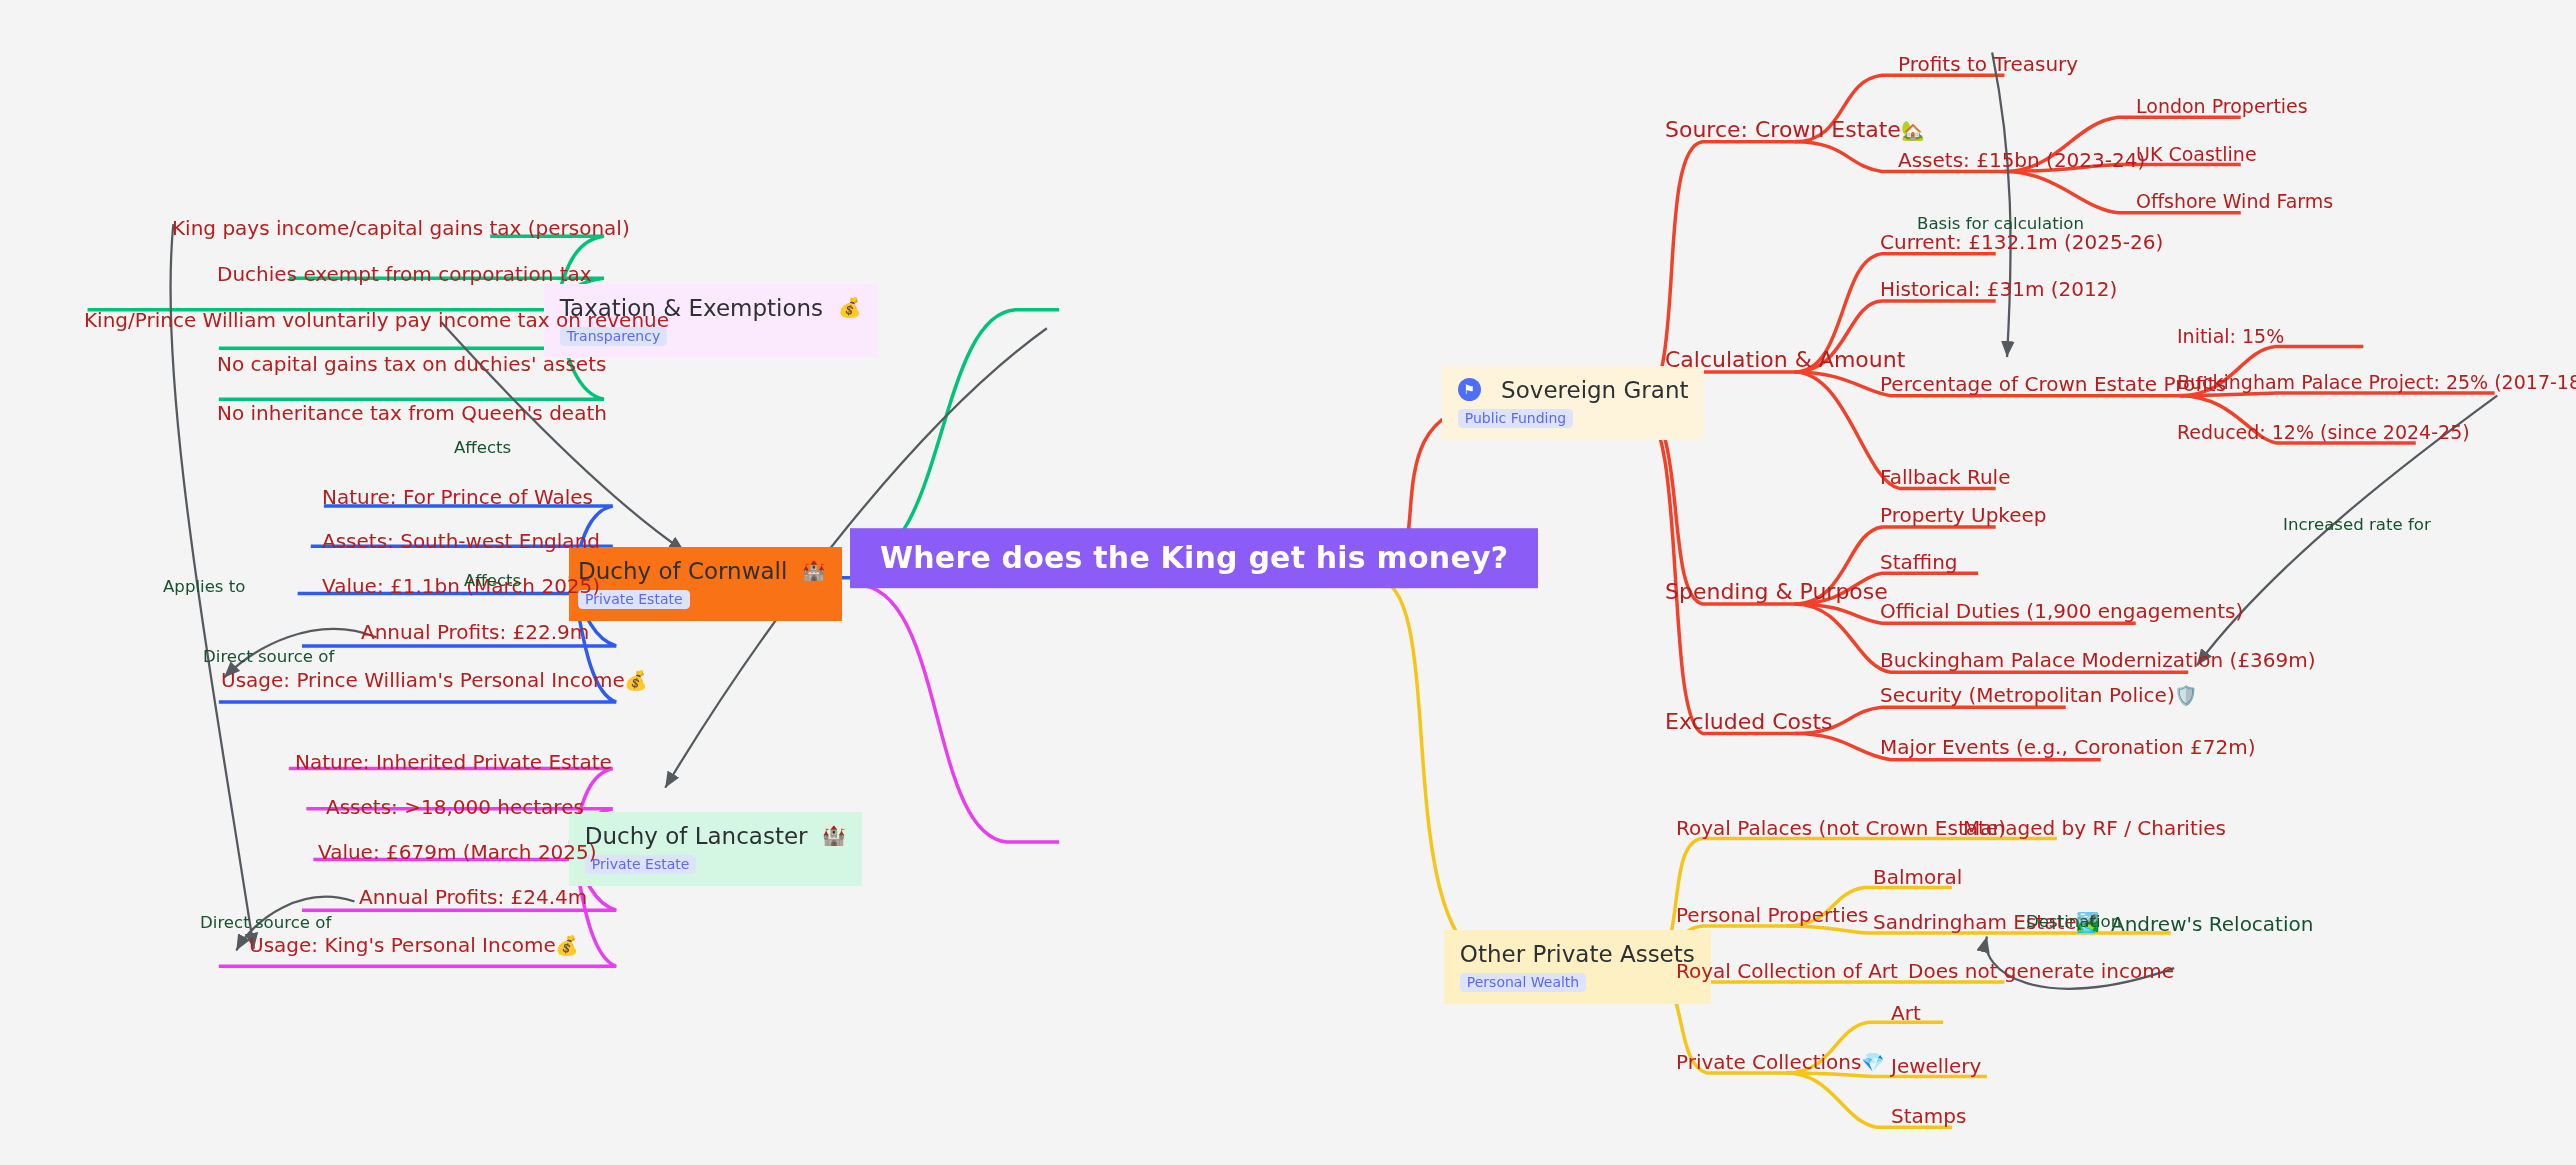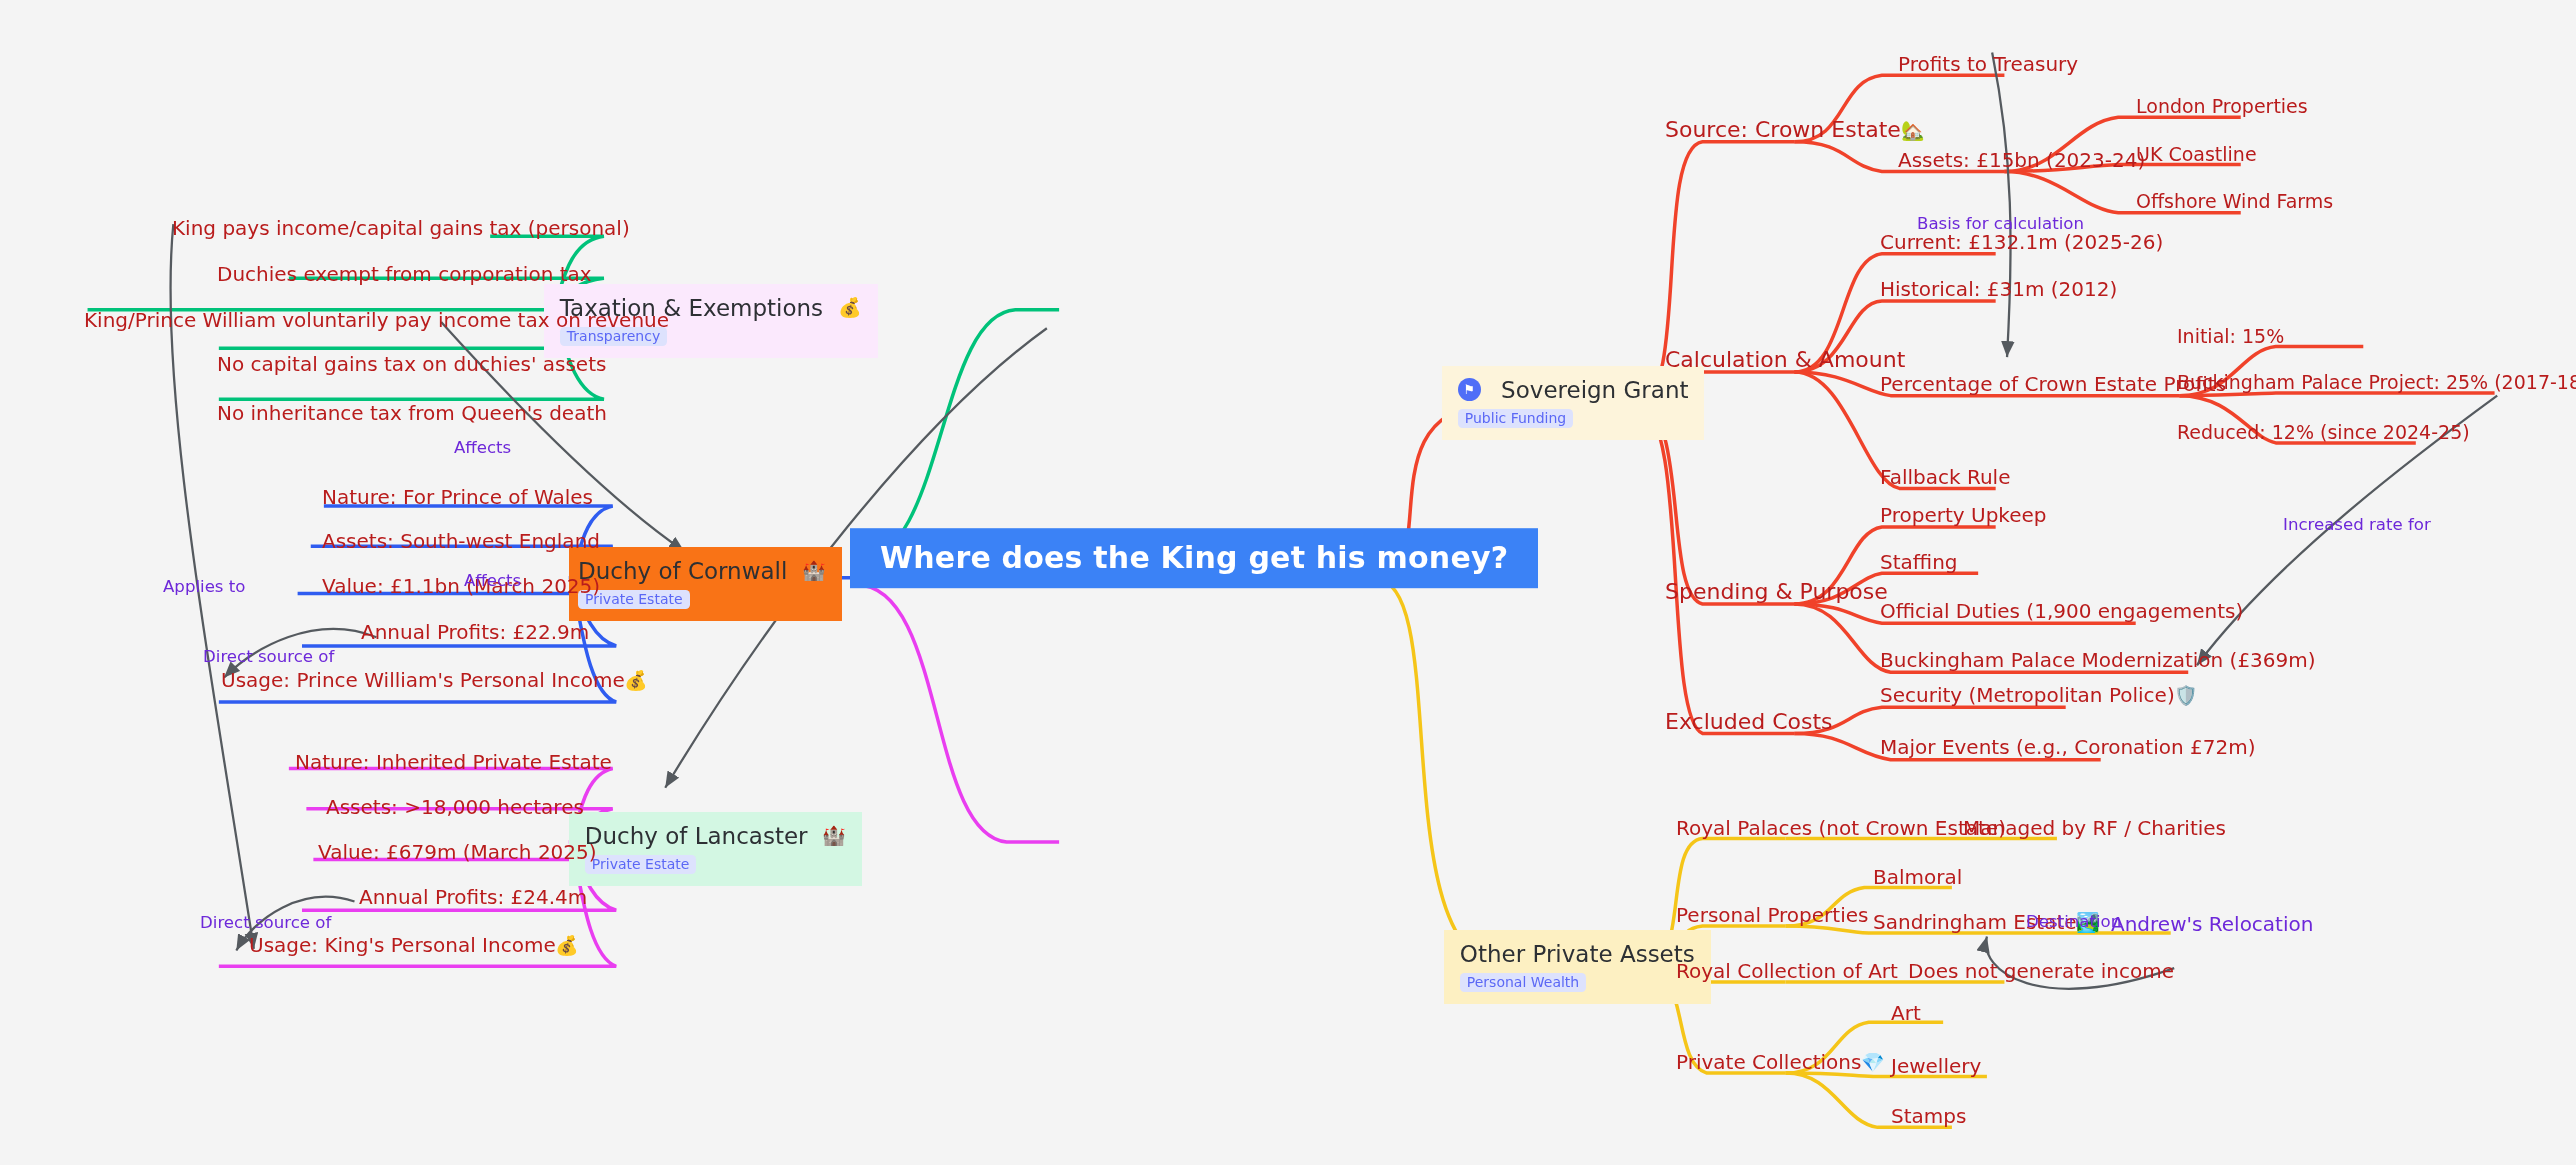--- a/index.html
+++ b/index.html
@@ -2,33 +2,33 @@
 <html style="font-size:14px"><head>
 <meta charset="utf-8">
 <style>
   html,body{margin:0;padding:0;background:#f4f4f4;}
   body{font-family:"DejaVu Sans","Liberation Sans",sans-serif;}
   #canvas{position:relative;width:2576px;height:1165px;background:#f4f4f4;overflow:hidden;}
   #links{position:absolute;left:0;top:0;width:2576px;height:1165px;}
   .node{position:absolute;white-space:nowrap;color:#b91c1c;font-size:22px;line-height:1.1;}
   .node.sz3{font-size:20px;}
   .node.sz4{font-size:19px;}
-  .center-node{position:absolute;background:#3b82f6;color:#fff;font-weight:bold;font-size:30px;
+  .center-node{position:absolute;background:#8b5cf6;color:#fff;font-weight:bold;font-size:30px;
     padding:12.3px 30px;white-space:nowrap;letter-spacing:0.2px;}
   .card{position:absolute;padding:10.5px 15.8px 12.3px 15.8px;white-space:nowrap;}
   .card .ttl{font-size:23px;color:#2d3034;display:flex;align-items:center;gap:15px;}
   .card .badge{display:inline-block;margin-top:6.1px;font-size:14px;color:#5b68f5;
     background:#dde2fd;border-radius:4.4px;padding:1.8px 7px;}
   .card.sovereign{background:#fdf4db;}
   .card.taxation{background:#fbe9fd;}
   .card.cornwall{background:#f97316;padding-left:9px;}
   .card.lancaster{background:#d3f7e3;}
   .card.otherassets{background:#fdf0c2;}
   .emoji{font-size:19px;}
-  .edge-label{position:absolute;font-size:16.6px;color:#6d28d9;white-space:nowrap;background:transparent;}
+  .edge-label{position:absolute;font-size:16.6px;color:#14532d;white-space:nowrap;background:transparent;}
   .flagicon{display:inline-flex;width:23px;height:23px;border-radius:50%;background:#4f6ef7;
      color:#fff;align-items:center;justify-content:center;font-size:13px;margin-right:5.3px;}
 </style>
 </head>
 <body>
 
 <div id="canvas">
 
   <svg id="links" viewBox="0 0 2943 1331">
     <defs>

